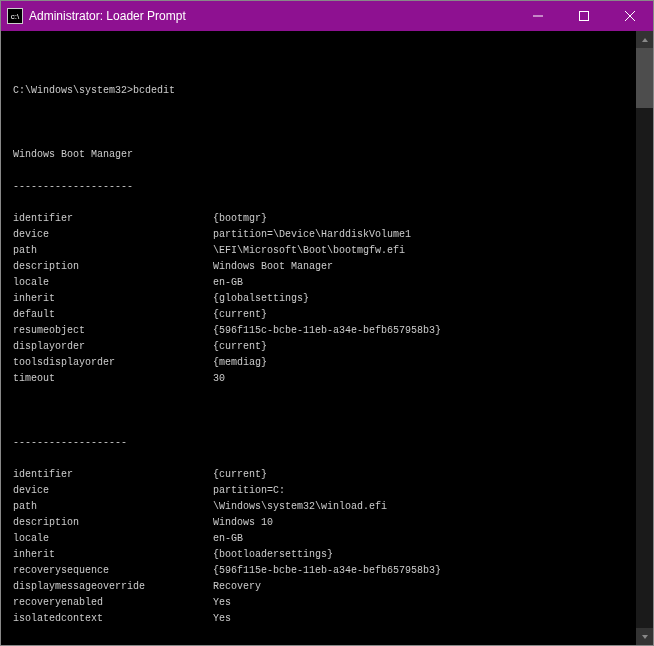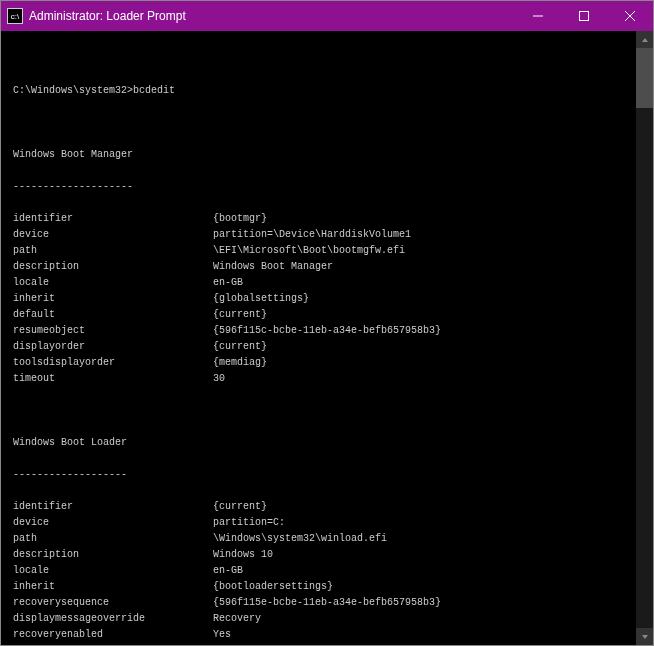--- a/index.html
+++ b/index.html
@@ -118,21 +118,20 @@
 
 <div class="terminal-wrap">
   <div class="terminal">
 <div> </div>
 <div class="prompt-line"><span>C:\Windows\system32&gt;</span><span>bcdedit</span></div>
 <div> </div>
 <div class="section-title">Windows Boot Manager</div>
 <div>--------------------</div>
 <div id="sec1rows"><div class="row"><span class="key">identifier</span><span class="val">{bootmgr}</span></div><div class="row"><span class="key">device</span><span class="val">partition=\Device\HarddiskVolume1</span></div><div class="row"><span class="key">path</span><span class="val">\EFI\Microsoft\Boot\bootmgfw.efi</span></div><div class="row"><span class="key">description</span><span class="val">Windows Boot Manager</span></div><div class="row"><span class="key">locale</span><span class="val">en-GB</span></div><div class="row"><span class="key">inherit</span><span class="val">{globalsettings}</span></div><div class="row"><span class="key">default</span><span class="val">{current}</span></div><div class="row"><span class="key">resumeobject</span><span class="val">{596f115c-bcbe-11eb-a34e-befb657958b3}</span></div><div class="row"><span class="key">displayorder</span><span class="val">{current}</span></div><div class="row"><span class="key">toolsdisplayorder</span><span class="val">{memdiag}</span></div><div class="row"><span class="key">timeout</span><span class="val">30</span></div></div>
 <div> </div>
-<div class="section-title">Windows Boot Loader</div>
 <div>-------------------</div>
 <div id="sec2rows"><div class="row"><span class="key">identifier</span><span class="val">{current}</span></div><div class="row"><span class="key">device</span><span class="val">partition=C:</span></div><div class="row"><span class="key">path</span><span class="val">\Windows\system32\winload.efi</span></div><div class="row"><span class="key">description</span><span class="val">Windows 10</span></div><div class="row"><span class="key">locale</span><span class="val">en-GB</span></div><div class="row"><span class="key">inherit</span><span class="val">{bootloadersettings}</span></div><div class="row"><span class="key">recoverysequence</span><span class="val">{596f115e-bcbe-11eb-a34e-befb657958b3}</span></div><div class="row"><span class="key">displaymessageoverride</span><span class="val">Recovery</span></div><div class="row"><span class="key">recoveryenabled</span><span class="val">Yes</span></div><div class="row"><span class="key">isolatedcontext</span><span class="val">Yes</span></div></div>
 
 
   </div>
   <div class="scrollbar">
     <div class="scroll-btn up">
       <svg viewBox="0 0 8 8">
           <polygon points="4,2 7,6 1,6"></polygon>
         </svg>

